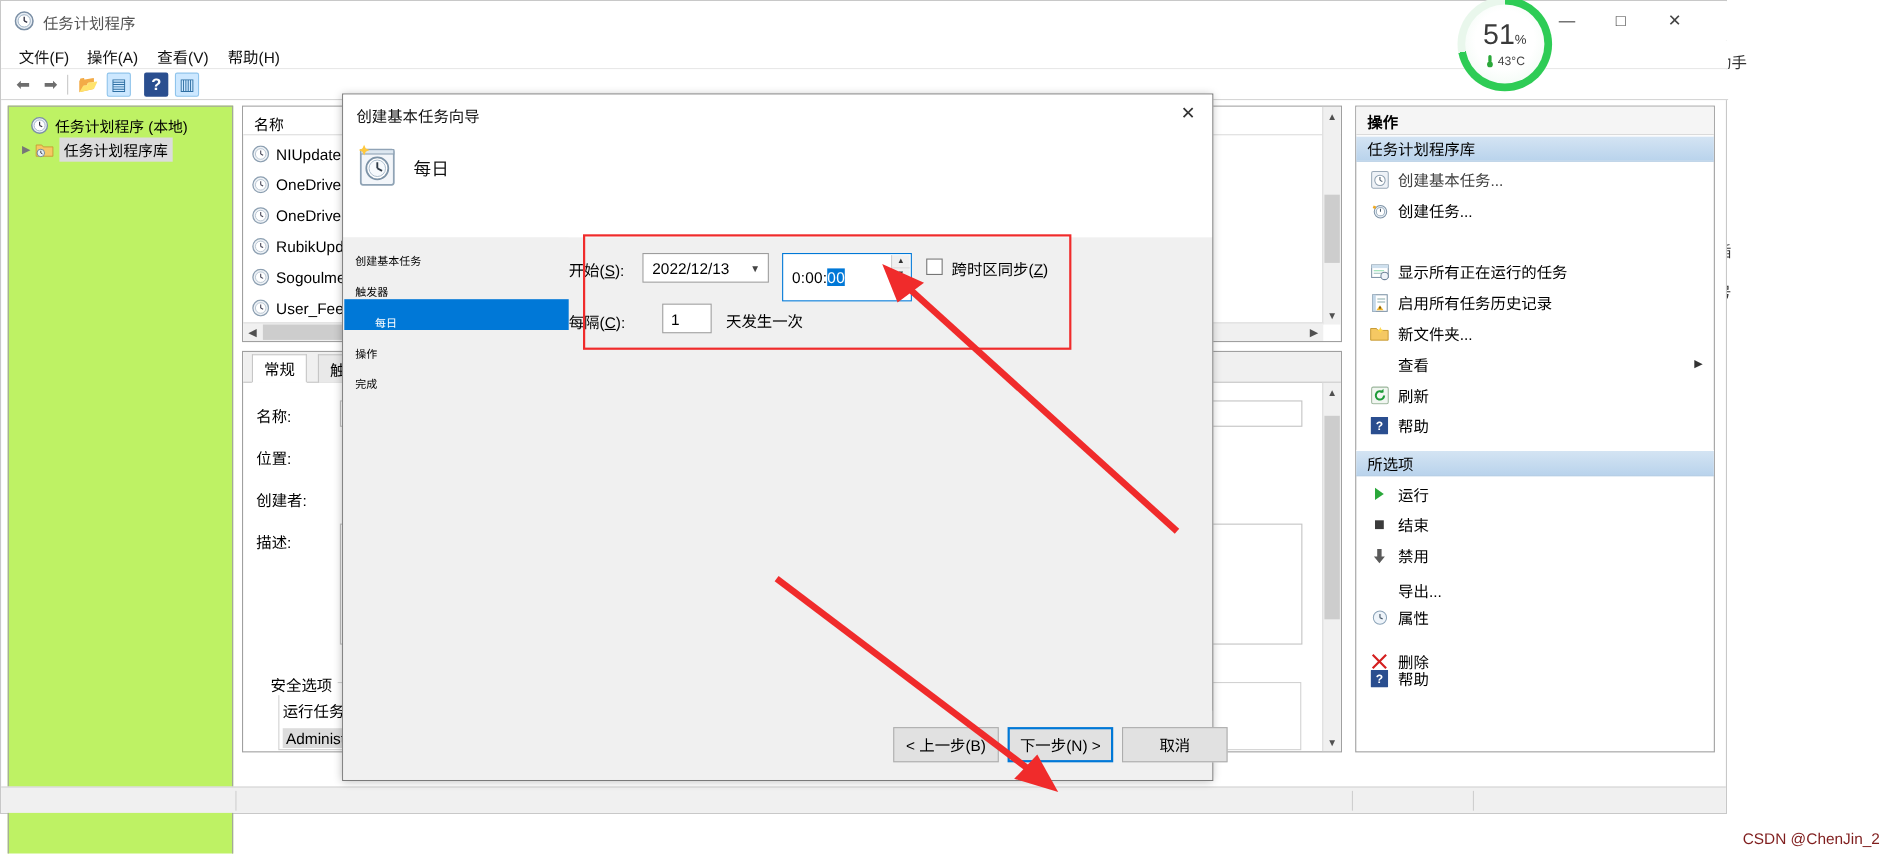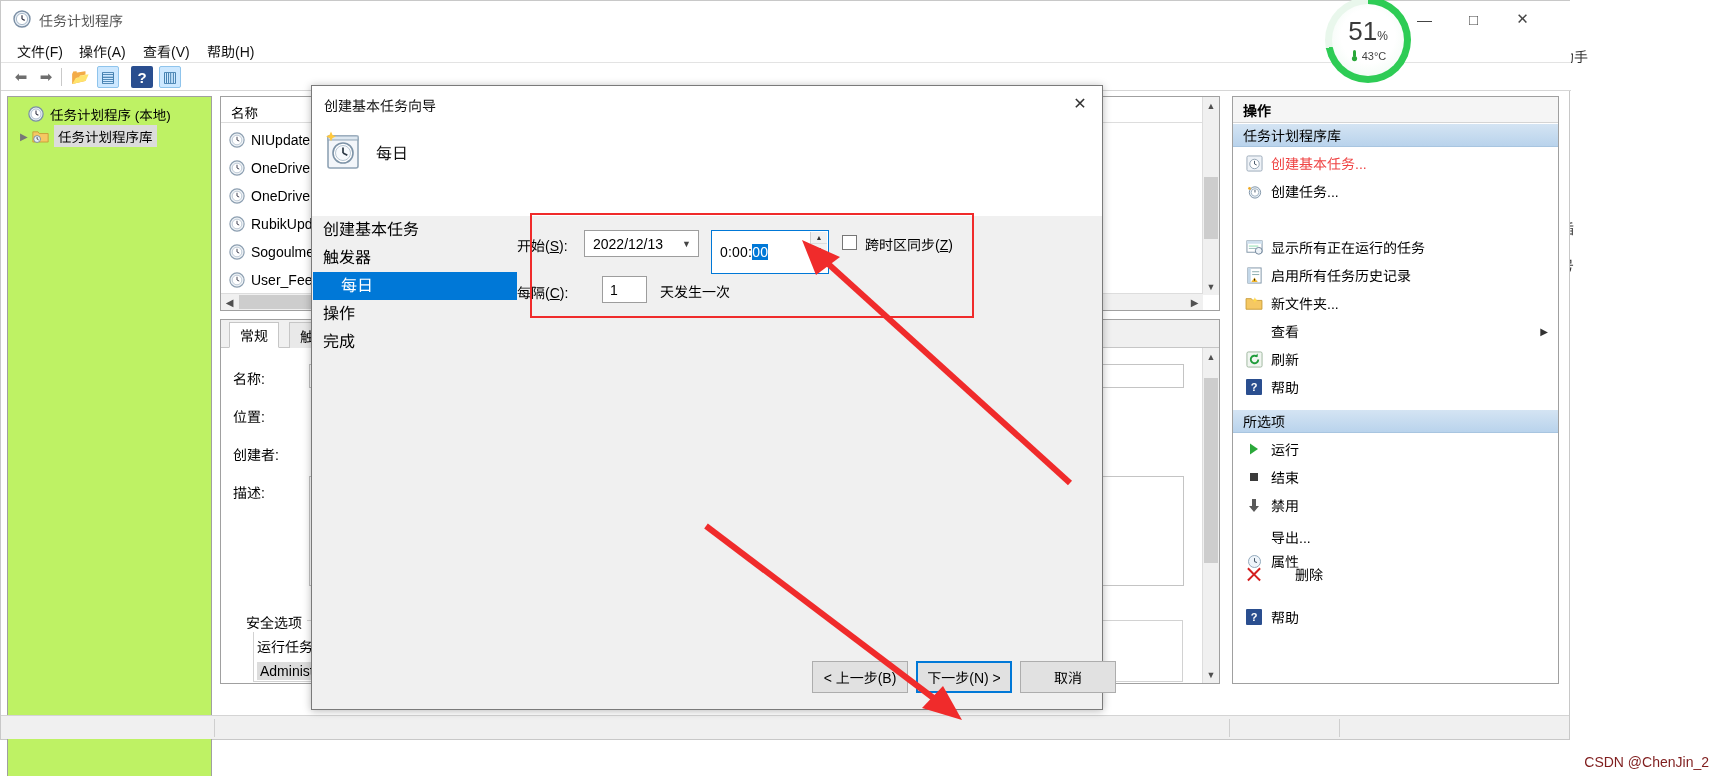--- a/index.html
+++ b/index.html
@@ -60,21 +60,21 @@
   #secbox-title{position:absolute;left:20px;top:292px;background:#fff;padding:0 5px;font-size:14px;}
 
   
   #actions-pane{position:absolute;left:1231px;top:95px;width:327px;height:588px;background:#fff;border:1px solid #a0a0a0;box-sizing:border-box;}
   #actions-header{position:absolute;left:0;top:0;width:325px;height:26px;background:#f5f5f5;border-bottom:1px solid #d4d4d4;box-sizing:border-box;display:flex;align-items:center;padding-left:10px;font-size:14px;font-weight:bold;}
   .sect-head{position:absolute;left:0;width:325px;height:24px;display:flex;align-items:center;padding-left:10px;box-sizing:border-box;font-size:14px;
     background:linear-gradient(to bottom,#d4e4f3,#b9d3ec);border-top:1px solid #fff;border-bottom:1px solid #a8c5e0;}
   .act-row{position:absolute;left:0;width:325px;height:28px;display:flex;align-items:center;font-size:14px;box-sizing:border-box;}
   .act-ico{width:22px;height:18px;margin-left:10px;margin-right:6px;display:flex;align-items:center;justify-content:center;flex:0 0 auto;font-size:12px;}
   .act-lbl{white-space:nowrap;}
-  .act-lbl.dim{color:#ef4444;}
+  .act-lbl.dim{color:#404040;}
   .act-arrow{position:absolute;right:10px;font-size:10px;color:#333;}
 
   
   #statusbar{position:absolute;left:0;bottom:0;width:1568px;height:24px;background:#f0f0f0;border-top:1px solid #d4d4d4;box-sizing:border-box;}
   .sb-sep{position:absolute;top:3px;width:1px;height:18px;background:#cfcfcf;}
 
   
   #cpu-widget{position:absolute;left:1325px;top:-3px;width:86px;height:86px;border-radius:50%;}
   #cpu-ring{position:absolute;left:0;top:0;width:86px;height:86px;border-radius:50%;
     background:conic-gradient(#2ecc55 0 72%, #e9f7ec 72% 100%);}
@@ -92,21 +92,21 @@
   
   #wizard{position:absolute;left:311px;top:85px;width:792px;height:625px;background:#f0f0f0;border:1px solid #7a7a7a;box-sizing:border-box;box-shadow:0 1px 8px rgba(0,0,0,.28);}
   #wz-titlebar{position:absolute;left:0;top:0;width:790px;height:34px;background:#fff;}
   #wz-title{position:absolute;left:12px;top:9px;font-size:14px;color:#111;}
   #wz-close{position:absolute;right:0;top:0;width:44px;height:34px;display:flex;align-items:center;justify-content:center;font-size:16px;color:#333;}
   #wz-banner{position:absolute;left:0;top:34px;width:790px;height:96px;background:#fff;}
   #wz-bicon{position:absolute;left:10px;top:10px;width:42px;height:42px;}
   #wz-bhead{position:absolute;left:64px;top:20px;font-size:16px;color:#111;}
   #wz-body{position:absolute;left:0;top:130px;width:790px;height:455px;background:#f0f0f0;}
   #wz-nav{position:absolute;left:1px;top:0;width:204px;height:455px;background:#f0f0f0;}
-  .nav-item{position:absolute;left:0;width:204px;height:28px;display:flex;align-items:flex-start;font-size:16px;box-sizing:border-box;}
+  .nav-item{position:absolute;left:0;width:204px;height:28px;display:flex;align-items:flex-end;font-size:10px;box-sizing:border-box;}
   .nav-item .ntxt{padding-left:10px;}
   .nav-item.sub .ntxt{padding-left:28px;}
   .nav-item.active{background:#0078d7;color:#fff;}
   #wz-content{position:absolute;left:205px;top:0;width:585px;height:455px;}
   .fld-label{position:absolute;font-size:14px;white-space:nowrap;}
   #date-combo{position:absolute;left:67px;top:14px;width:115px;height:27px;background:#fff;border:1px solid #9d9d9d;box-sizing:border-box;display:flex;align-items:center;}
   #date-val{padding-left:8px;font-size:14px;}
   #date-caret{position:absolute;right:7px;font-size:9px;color:#444;}
   #time-spin{position:absolute;left:194px;top:14px;width:118px;height:44px;background:#fff;border:1px solid #0078d7;box-sizing:border-box;display:flex;align-items:center;}
   #time-val{padding-left:8px;font-size:14px;letter-spacing:.2px;}
@@ -434,21 +434,21 @@
       <span class="act-ico">
         <svg width="15" height="15" viewBox="0 0 16 16">
             <circle cx="8" cy="8" r="6.4" fill="#eef4fa" stroke="#8ba3b8"></circle>
             <line x1="8" y1="8" x2="8" y2="4.4" stroke="#456" stroke-width="1.1"></line>
             <line x1="8" y1="8" x2="10.6" y2="9.2" stroke="#456" stroke-width="1.1"></line>
           </svg>
       </span>
       <span class="act-lbl">属性</span>
     </div>
 
-    <div class="act-row" style="top:463px;gap:24px;">
+    <div class="act-row" style="top:490px;">
       <span class="act-ico">
         <svg width="16" height="16" viewBox="0 0 16 16">
             <path d="M2.6 1.6l5.4 5.4 5.4-5.4 1.4 1.4L9.4 8.4l5.4 5.4-1.4 1.4L8 9.8l-5.4 5.4-1.4-1.4 5.4-5.4L1.2 3z" fill="#d41f1f"></path>
           </svg>
       </span>
       <span class="act-lbl">删除</span>
     </div>
 
     <div class="act-row" style="top:506px;">
       <span class="act-ico">

